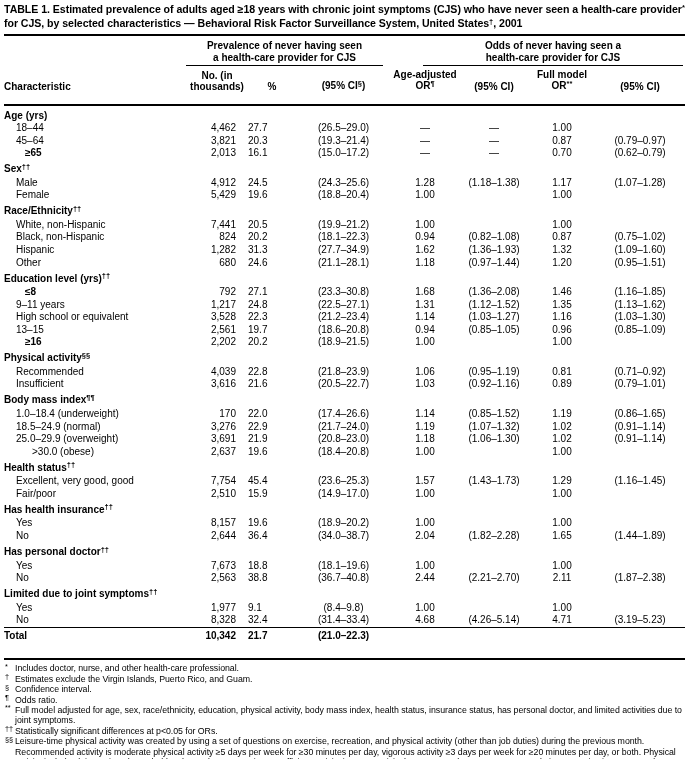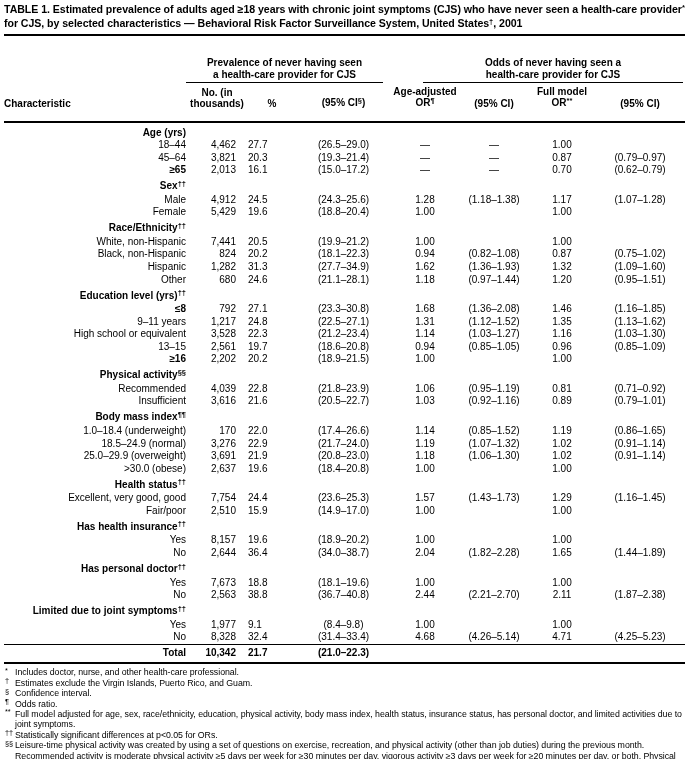--- a/index.html
+++ b/index.html
@@ -25,46 +25,46 @@
     border-collapse:collapse;
     table-layout:fixed;
     width:681px;
     font-size:10px;
   }
   col.c1{width:182px;} col.c2{width:62px;} col.c3{width:48px;} col.c4{width:95px;}
   col.c5{width:68px;} col.c6{width:70px;} col.c7{width:66px;} col.c8{width:90px;}
 
   th, td { padding:0; font-weight:normal; white-space:nowrap; }
 
-  thead .grp-cell { padding-top:21px; vertical-align:bottom; }
+  thead .grp-cell { padding-top:4px; vertical-align:bottom; }
   .grp {
     text-align:center; font-weight:bold; font-size:10px; line-height:11.5px;
     border-bottom:1.2px solid #000; padding-bottom:2px;
   }
   .grp1 { margin-right:8px; }
   .grp2 { margin-left:32px; margin-right:2px; }
 
   thead .sub th { vertical-align:bottom; font-weight:bold; font-size:10px; line-height:11px;
     border-bottom:2.2px solid #000; padding-top:3px; padding-bottom:12px; text-align:center; }
   thead .sub th.lft { text-align:left; }
   .two { display:block; }
   .sp { font-size:7.5px; position:relative; top:-3.5px; letter-spacing:0; }
 
   tbody td { line-height:12.55px; font-size:10px; }
-  td.lbl { text-align:right; overflow:hidden; }
+  td.lbl { text-align:left; overflow:hidden; }
   td.no  { text-align:right; padding-right:12px; }
   td.pct { text-align:left; padding-right:6px; }
   td.ci  { text-align:center; }
   td.or  { text-align:center; }
   tr.cat td { font-weight:bold; padding-top:3.5px; }
   .ind1 { padding-left:12px; }
   .ind2 { padding-left:21px;font-weight:bold; }
   .ind3 { padding-left:28px; }
   tr.total td { font-weight:bold; border-top:1px solid #000; border-bottom:2.5px solid #000;
-    padding-top:2px; padding-bottom:3px; }
+    padding-top:2px; padding-bottom:16px; }
 
   .footnotes { margin-top:3px; font-size:8.8px; line-height:10.4px; letter-spacing:-0.05px; }
   .fn { position:relative; padding-left:11px; white-space:normal; }
   .fn .mk { position:absolute; left:1px; top:-1.5px; font-size:7.3px; }
 </style>
 </head>
 <body>
 
 <div class="page">
 
@@ -386,21 +386,21 @@
           <td class="pct"></td>
           <td class="ci"></td>
           <td class="or"></td>
           <td class="ci"></td>
           <td class="or"></td>
           <td class="ci"></td>
         </tr>
         <tr>
           <td class="lbl ind1"><span>Excellent, very good, good</span></td>
           <td class="no">7,754</td>
-          <td class="pct">24.4</td>
+          <td class="pct">45.4</td>
           <td class="ci">(23.6–25.3)</td>
           <td class="or">1.57</td>
           <td class="ci">(1.43–1.73)</td>
           <td class="or">1.29</td>
           <td class="ci">(1.16–1.45)</td>
         </tr>
         <tr>
           <td class="lbl ind1"><span>Fair/poor</span></td>
           <td class="no">2,510</td>
           <td class="pct">15.9</td>
@@ -491,21 +491,21 @@
           <td class="ci"></td>
         </tr>
         <tr>
           <td class="lbl ind1"><span>No</span></td>
           <td class="no">8,328</td>
           <td class="pct">32.4</td>
           <td class="ci">(31.4–33.4)</td>
           <td class="or">4.68</td>
           <td class="ci">(4.26–5.14)</td>
           <td class="or">4.71</td>
-          <td class="ci">(4.25–5.23)</td>
+          <td class="ci">(3.19–5.23)</td>
         </tr>
         <tr class="total">
           <td class="lbl"><span>Total</span></td>
           <td class="no">10,342</td>
           <td class="pct">21.7</td>
           <td class="ci">(21.0–22.3)</td>
           <td class="or"></td>
           <td class="ci"></td>
           <td class="or"></td>
           <td class="ci"></td>

